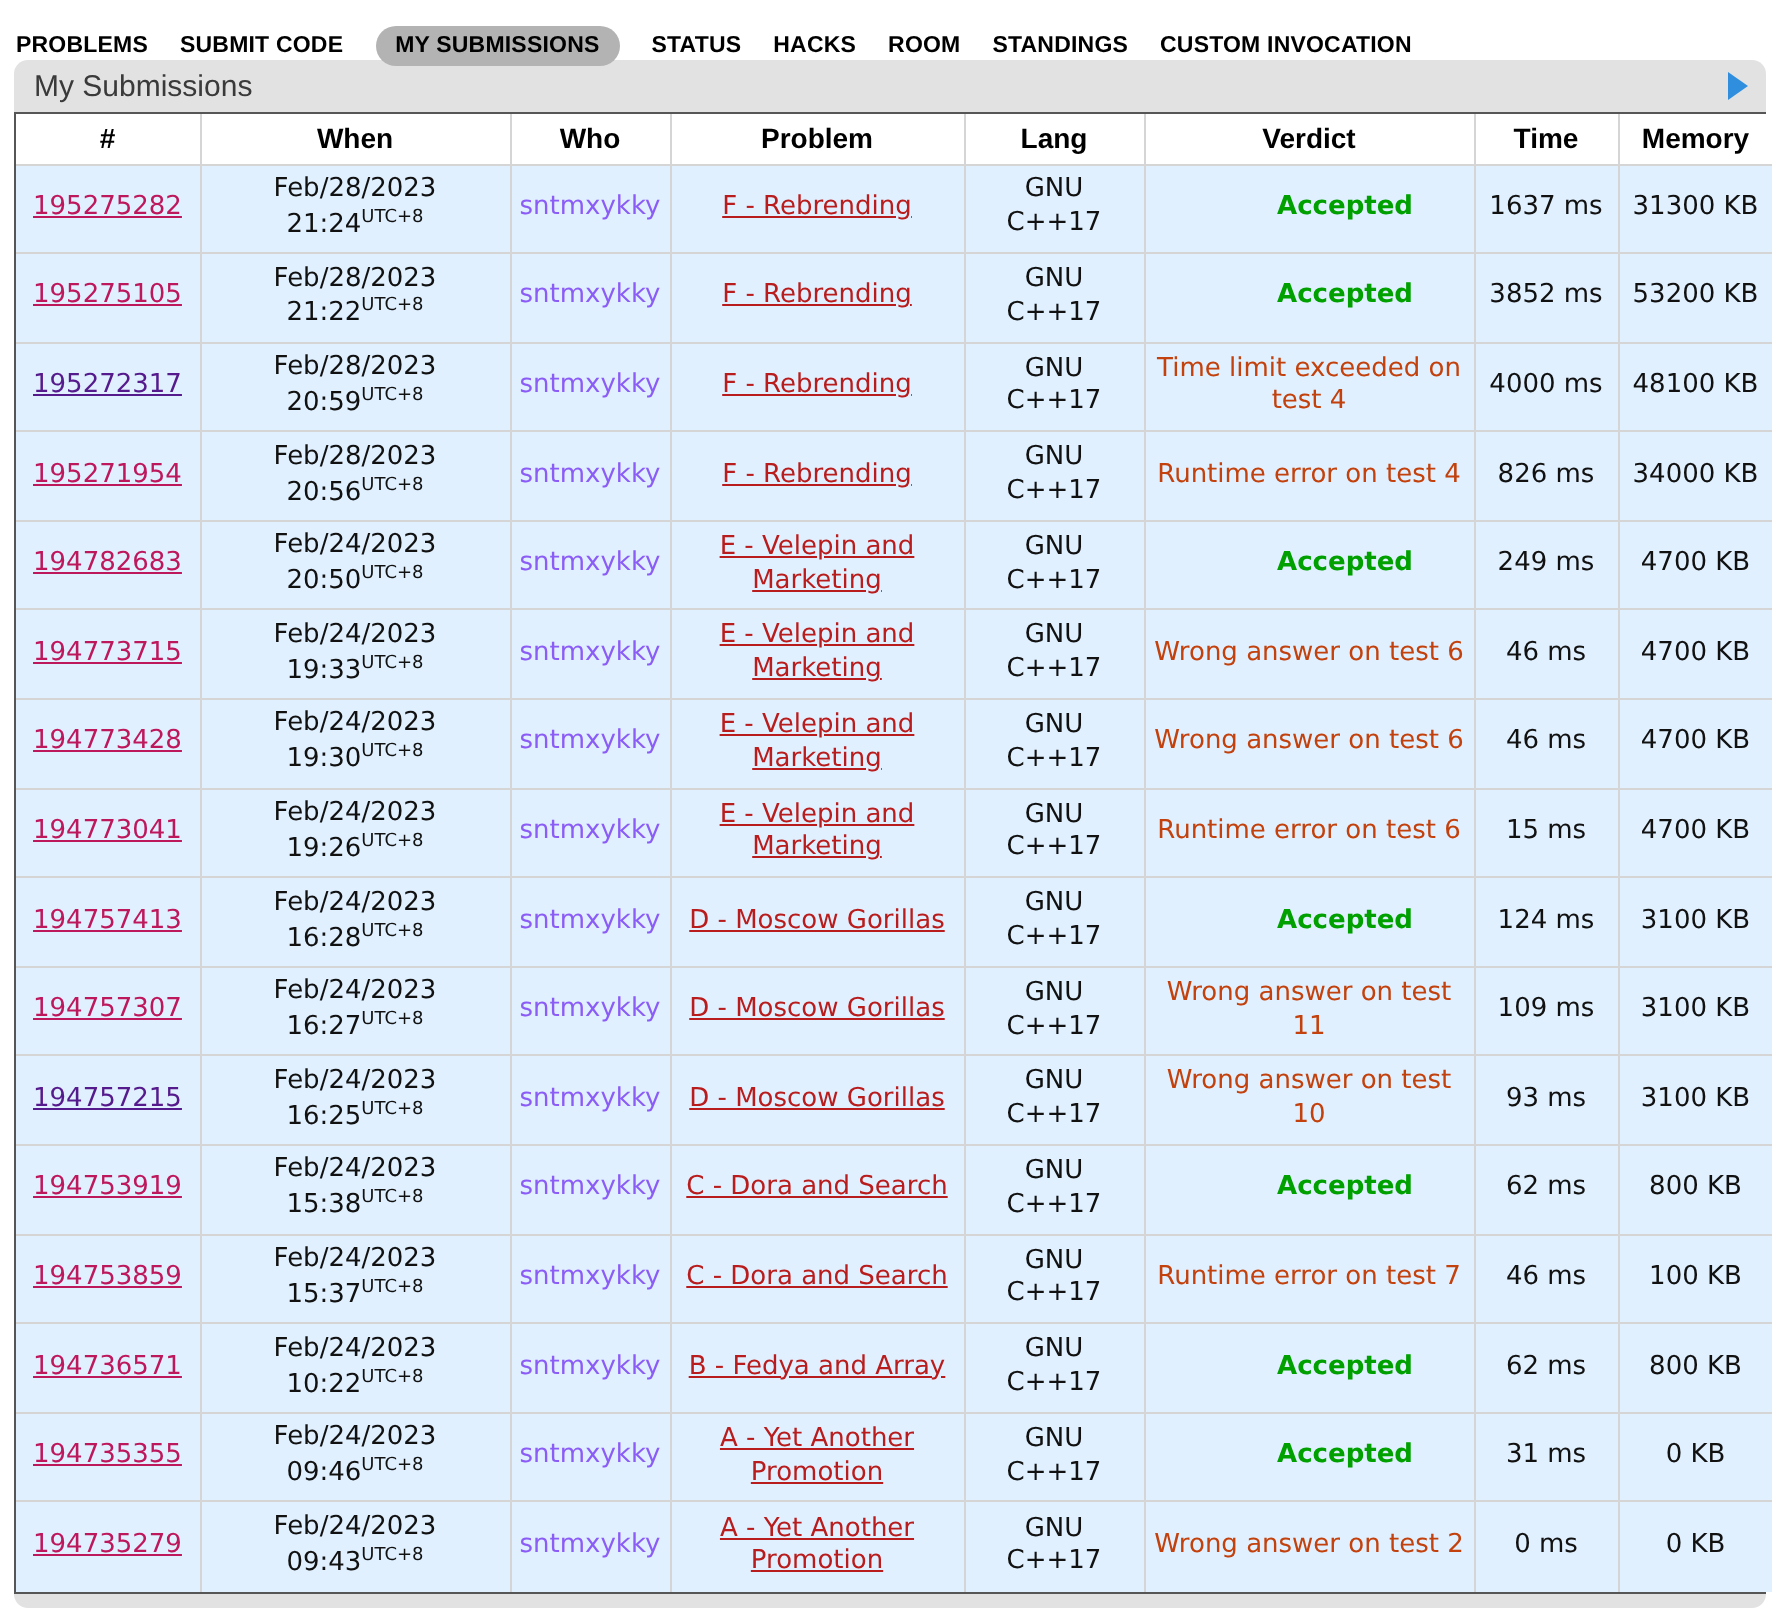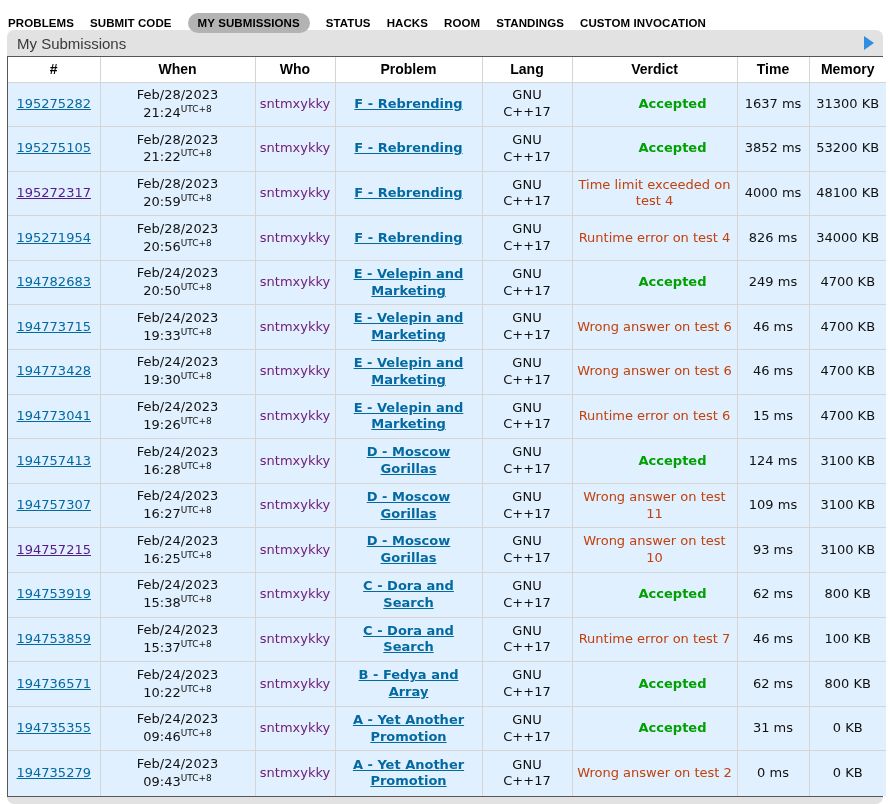--- a/index.html
+++ b/index.html
@@ -46,24 +46,24 @@
   td {
     background:#e0f0ff; height:44.6px;
     font-size:13px; color:#111; line-height:1.3;
     border-right:1px solid #d5d5d5; border-bottom:1px solid #d5d5d5;
     text-align:center; vertical-align:middle; padding:2px 4px;
     overflow:hidden;
   }
   th:last-child, td:last-child { border-right:none;margin-left:12px; }
   tr:last-child td { border-bottom:none; }
   a { text-decoration:underline; cursor:pointer; }
-  a.idlink { color:#0369a1; }
+  a.idlink { color:#be185d; }
   a.idlink.visited { color:#551a8b;text-align:right; }
-  a.problemlink { color:#0369a1;font-weight:bold; }
-  .who { color:#701a75; }
+  a.problemlink { color:#b91c1c; }
+  .who { color:#8b5cf6; }
   .langspan { display:inline-block; width:52px; }
   .verdict.accepted { color:#00a000; font-weight:bold;margin-left:36px; }
   .verdict.rejected { color:#c2410c; }
   .tz { font-size:9px; vertical-align:5px; }
   .container-footer { height:7px; background:#e2e2e2; border-radius:0 0 7px 7px; }
   
   col.c0{width:92px;} col.c1{width:155px;} col.c2{width:80px;} col.c3{width:147px;}
   col.c4{width:90px;} col.c5{width:165px;} col.c6{width:72px;} col.c7{width:77px;}
 </style>
 </head>

